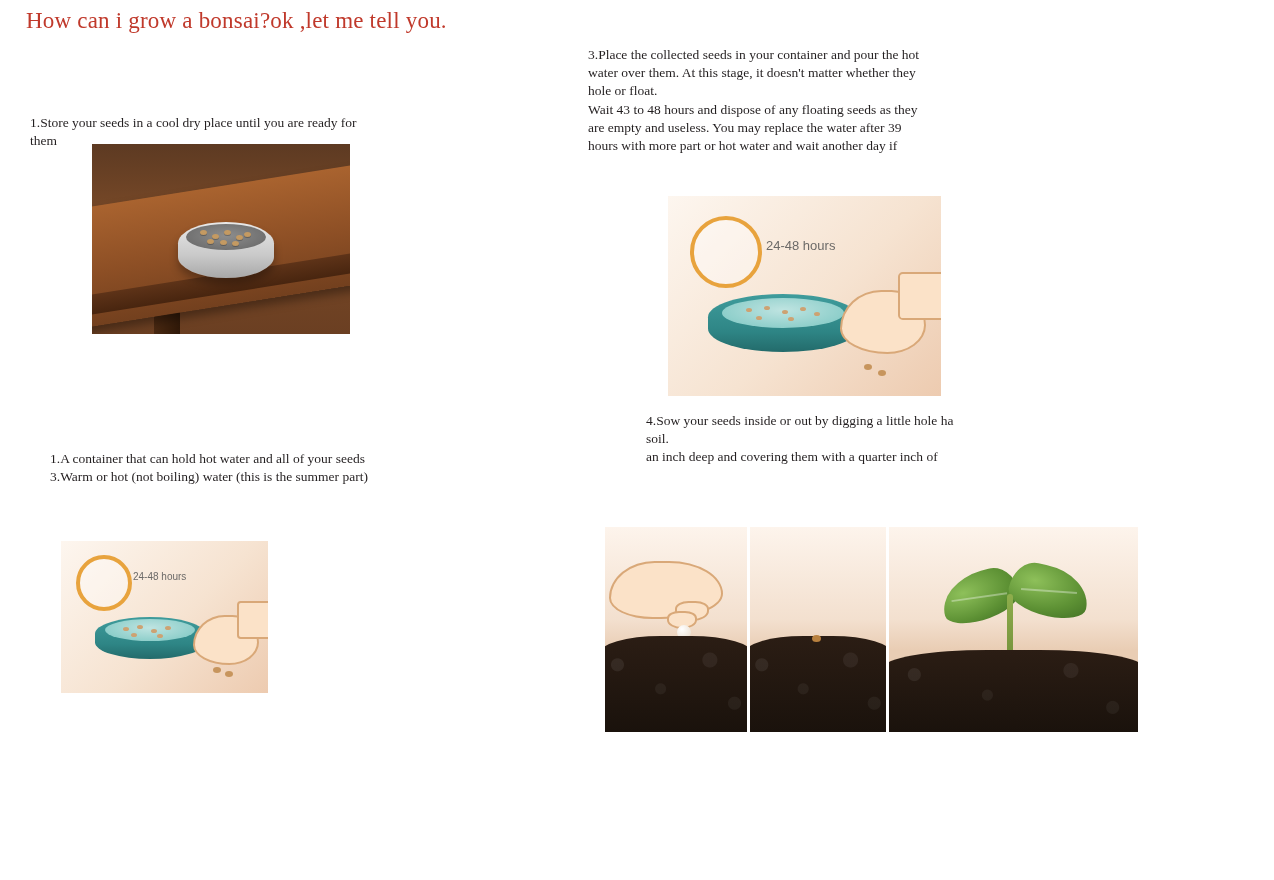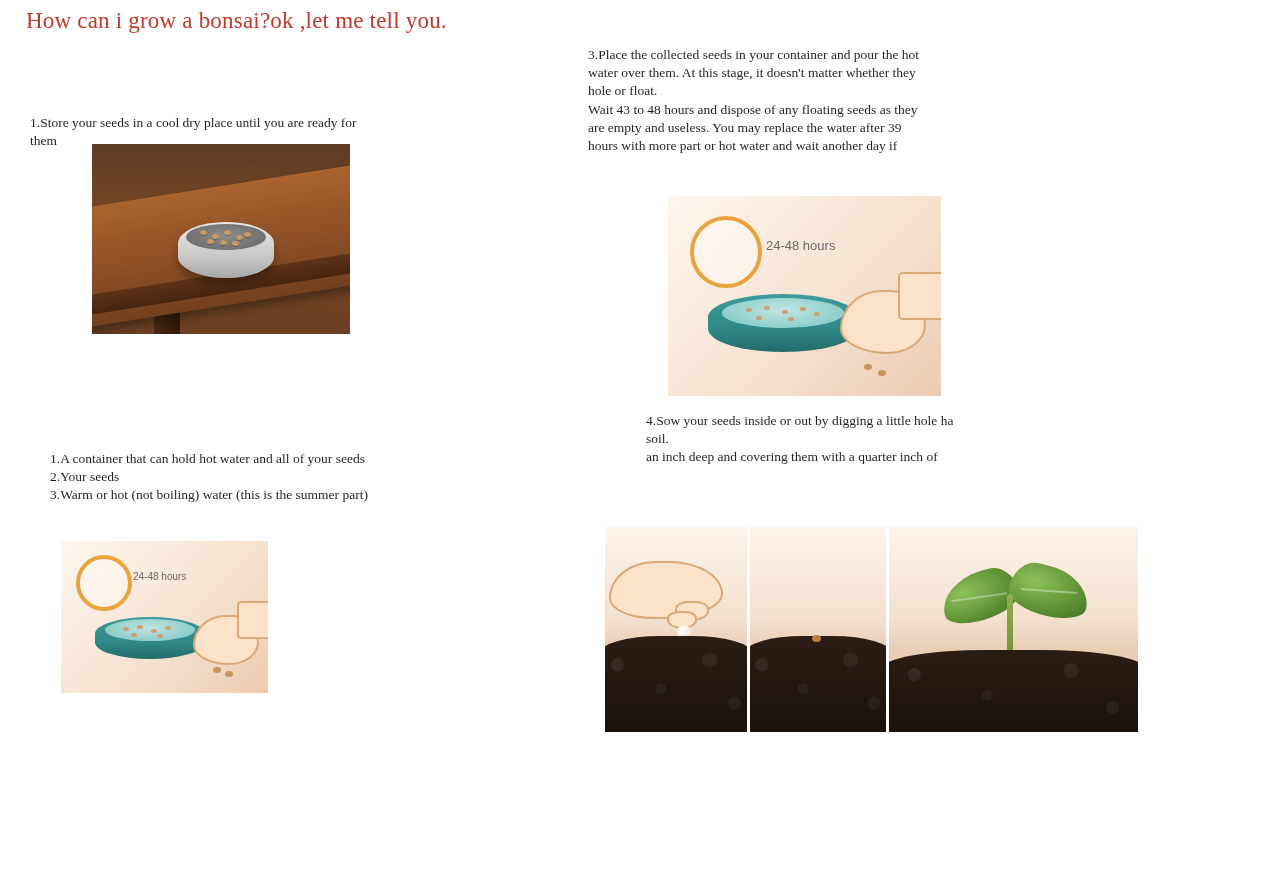--- a/index.html
+++ b/index.html
@@ -283,21 +283,20 @@
     <div class="seed" style="left:132px; top:86px;"></div>
     <div class="seed" style="left:144px; top:91px;"></div>
     <div class="seed" style="left:115px; top:95px;"></div>
     <div class="seed" style="left:128px; top:96px;"></div>
     <div class="seed" style="left:140px; top:97px;"></div>
     <div class="seed" style="left:152px; top:88px;"></div>
   </div>
 
   <div class="body-text step2-text">
     <span class="line">1.A container that can hold hot water and all of your seeds</span>
-    <span class="line">2.Your seeds</span>
     <span class="line">3.Warm or hot (not boiling) water (this is the summer part)</span>
   </div>
 
   <div class="soakfig fig2">
     <div class="clock" style="left:15px; top:14px; width:48px; height:48px; border-radius:50%;"></div>
     <div class="hours-label" style="left:72px; top:30px; font-size:10px;">24-48 hours</div>
     <div class="dish" style="left:34px; top:76px; width:110px; height:42px;"></div>
     <div class="water" style="left:44px; top:78px; width:90px; height:22px;"></div>
     <div class="sd" style="left:62px; top:86px;"></div>
     <div class="sd" style="left:76px; top:84px;"></div>

